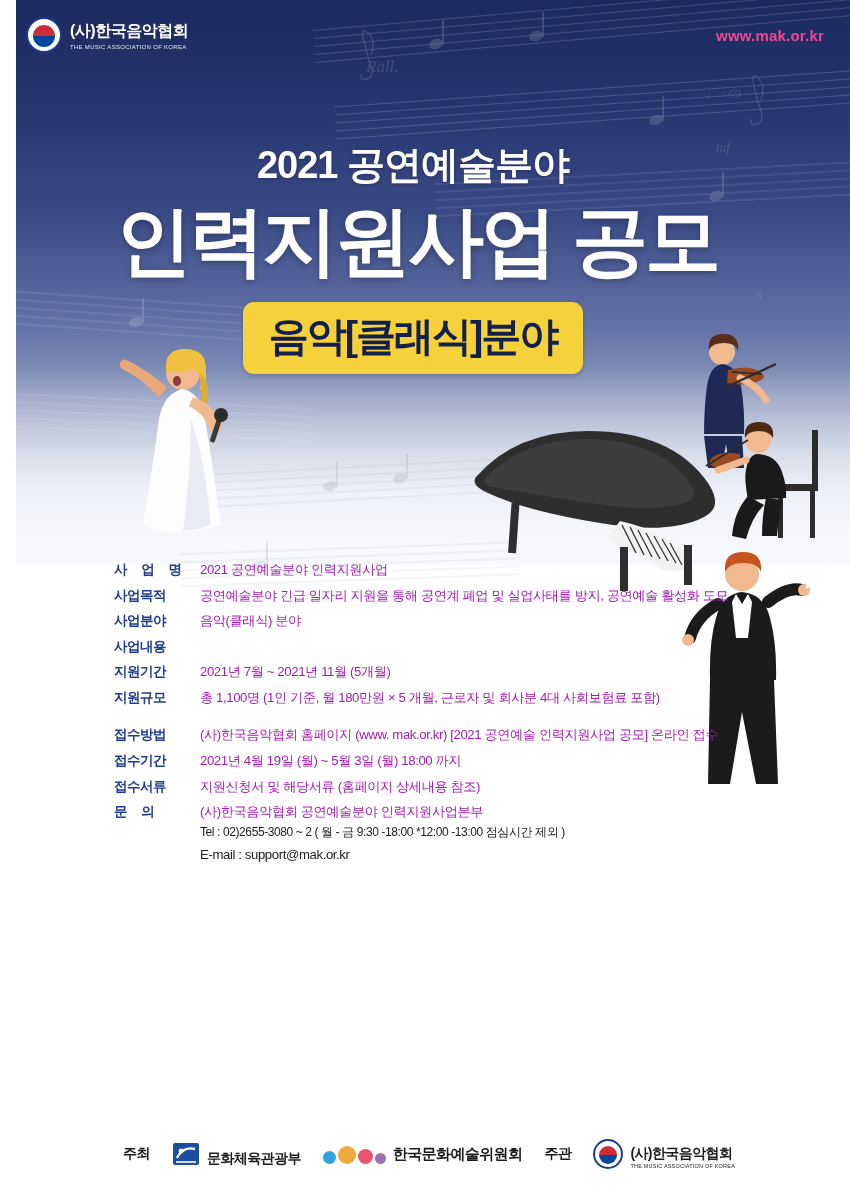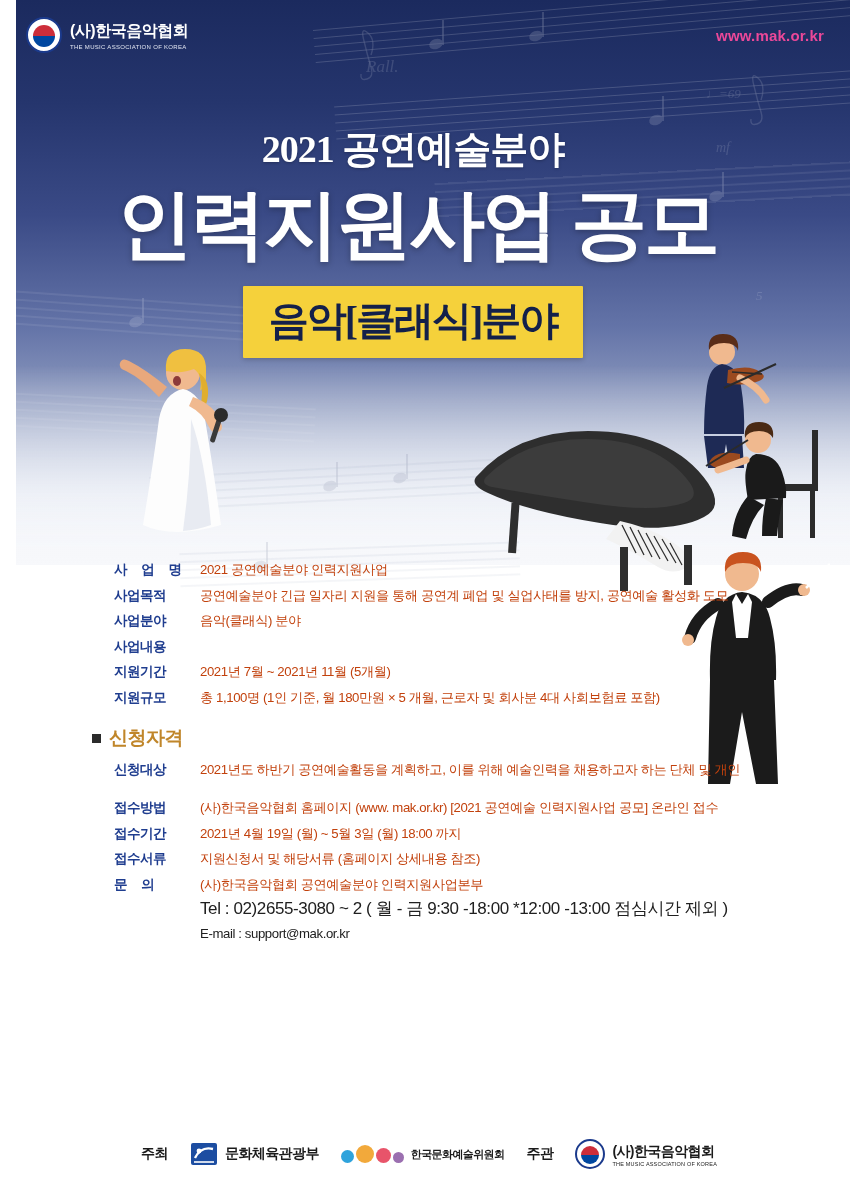--- a/index.html
+++ b/index.html
@@ -70,38 +70,38 @@
   }
   .logo-mark .taeguk-b {
     position: absolute; width: 22px; height: 11px; top: 17px; left: 5px;
     background: #0047a0; border-radius: 0 0 11px 11px;
   }
   .logo-text-ko { color: #ffffff; font-size: 16px; font-weight: bold; letter-spacing: -0.5px; }
   .logo-text-en { color: #e2e6f2; font-size: 6px; letter-spacing: 0.3px; margin-top: 2px; }
   .site-url { color: #ec4899; font-size: 15px; font-weight: bold; letter-spacing: 0.2px; }
 
   
-  .title-block { position: absolute; top: 124px; left: 0; width: 826px; text-align: center; z-index: 20; font-family: Liberation Serif, serif; }
+  .title-block { position: absolute; top: 140px; left: 0; width: 826px; text-align: center; z-index: 20; }
   .title-1 {
     color: #ffffff; font-size: 38px; font-weight: bold; letter-spacing: -1px;
     text-shadow: 0 1px 3px rgba(0,0,0,0.25);
   }
   .title-2 {
     color: #ffffff; font-size: 76px; font-weight: bold; letter-spacing: -3px;
     line-height: 1.15; margin-top: 6px;
     text-shadow: 0 2px 6px rgba(0,0,0,0.28);
     margin-left: 8px;
   }
   .title-3-wrap { margin-top: 18px; display: flex; justify-content: center; }
   .title-3 {
     background: #f5d13b;
     color: #13204a;
     font-size: 40px; font-weight: bold; letter-spacing: -2px;
     padding: 7px 26px 10px 26px;
-    border-radius: 1px;
+    border-radius: 11px;
     box-shadow: 0 2px 5px rgba(0,0,0,0.18);
   }
 
   
   .illus { position: absolute; z-index: 15; }
   .singer { left: 95px; top: 325px; }
   .violinist-a { left: 680px; top: 330px; }
   .violinist-b { left: 700px; top: 410px; }
   .piano { left: 470px; top: 425px; }
   .conductor { left: 680px; top: 540px; }
@@ -121,35 +121,35 @@
   .sec-title { color: #b8860b; color: #b5821a; font-size: 19px; font-weight: bold; letter-spacing: -0.5px; }
   .sec-title.orange { color: #c0862a; }
   .rows { padding-left: 22px; }
   .row { display: flex; align-items: flex-start; margin-bottom: 6px; line-height: 1.45; }
   .row-label {
     width: 86px; min-width: 86px;
     color: #1f3d8f; font-size: 13.5px; font-weight: bold; letter-spacing: -0.5px;
     text-align: left;
   }
   .row-label.sp { letter-spacing: 5px; }
-  .row-value { color: #c2410c; font-size: 13.2px; letter-spacing: -0.4px; }
+  .row-value { color: #a21caf; font-size: 13.2px; letter-spacing: -0.4px; }
   .sub-line { color: #202020; font-size: 13.2px; letter-spacing: -0.4px; margin-top: 3px; }
-  .sub-line.small { font-size: 17px; }
+  .sub-line.small { font-size: 12px; }
 
   
   .footer {
     position: absolute; bottom: 34px; left: 0; width: 850px;
     display: flex; align-items: center; justify-content: center; gap: 22px;
     z-index: 25;
     padding-left: 8px;
   }
   .f-label { color: #1b1b1b; font-size: 14px; font-weight: bold; letter-spacing: -0.5px; }
-  .f-org { display: flex; align-items: center; gap: 7px; }
+  .f-org { display: flex; align-items: flex-end; gap: 7px; }
   .f-org-name { color: #1b1b1b; font-size: 14px; font-weight: bold; letter-spacing: -0.6px; }
-  .f-org-name.small { font-size: 11px; }
+  .f-org-name.small { font-size: 15px; }
   .mcst-mark {
     width: 28px; height: 28px; position: relative;
   }
   .arko-dots { display: flex; align-items: flex-end; gap: 2px; }
   .arko-dots span { display: block; border-radius: 50%; }
   .logo-mark.sm { width: 30px; height: 30px; border-width: 2px; }
   .logo-mark.sm .taeguk-a { width: 18px; height: 9px; top: 5px; left: 4px; border-radius: 9px 9px 0 0;}
   .logo-mark.sm .taeguk-b { width: 18px; height: 9px; top: 14px; left: 4px; border-radius: 0 0 9px 9px;}
   .f-en { font-size: 5.5px; color: #1b1b1b; letter-spacing: 0.2px; }
 </style>
@@ -398,32 +398,20 @@
           <div class="row-label">지원기간</div>
           <div class="row-value">2021년 7월 ~ 2021년 11월 (5개월)</div>
         </div>
         <div class="row">
           <div class="row-label">지원규모</div>
           <div class="row-value">총 1,100명 (1인 기준, 월 180만원 × 5 개월, 근로자 및 회사분 4대 사회보험료 포함)</div>
         </div>
       </div>
     </div>
 
-    <div class="section">
-      <div class="sec-head">
-        <span class="sec-bullet"></span>
-        <span class="sec-title orange">신청자격</span>
-      </div>
-      <div class="rows">
-        <div class="row">
-          <div class="row-label">신청대상</div>
-          <div class="row-value">2021년도 하반기 공연예술활동을 계획하고, 이를 위해 예술인력을 채용하고자 하는 단체 및 개인</div>
-        </div>
-      </div>
-    </div>
 
     <div class="section">
       <div class="rows">
         <div class="row">
           <div class="row-label">접수방법</div>
           <div class="row-value">(사)한국음악협회 홈페이지 (www. mak.or.kr) [2021 공연예술 인력지원사업 공모] 온라인 접수</div>
         </div>
         <div class="row">
           <div class="row-label">접수기간</div>
           <div class="row-value">2021년 4월 19일 (월) ~ 5월 3일 (월) 18:00 까지</div>

